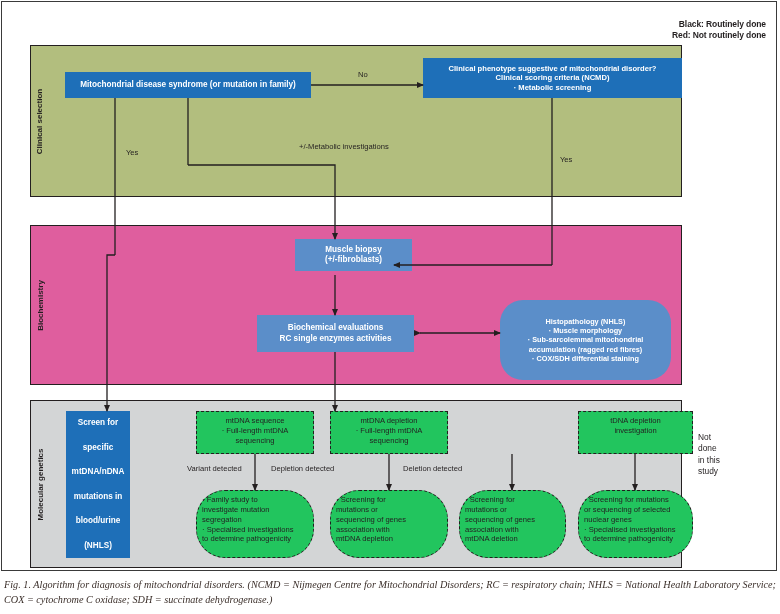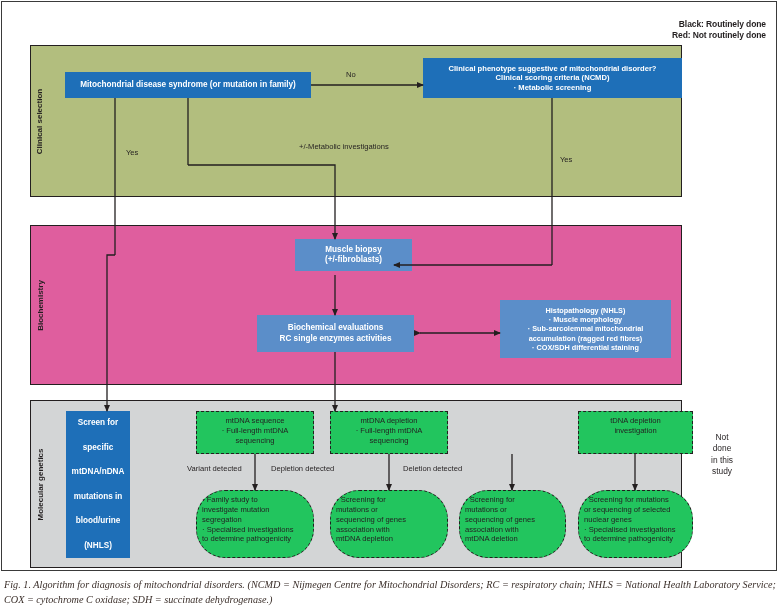--- a/index.html
+++ b/index.html
@@ -96,21 +96,21 @@
   }
   .box-dark  { background: #1e6fb8; }
   .box-mid   { background: #5b8ec9; }
 
   .box .ln { display: block; white-space: nowrap; }
 
   #box-mds     { left: 65px;  top: 72px;  width: 246px; height: 26px; }
   #box-ncmd    { left: 423px; top: 58px;  width: 259px; height: 40px; font-size: 7.6px;}
   #box-biopsy  { left: 295px; top: 239px; width: 117px; height: 32px; }
   #box-bioeval { left: 257px; top: 315px; width: 157px; height: 37px; }
-  #box-histo   { left: 500px; top: 300px; width: 171px; height: 58px; font-size: 7.3px; }
+  #box-histo   { left: 500px; top: 300px; width: 171px; height: 80px; font-size: 7.3px; border-radius: 23px; }
   #box-screen  { left: 66px;  top: 411px; width: 64px;  height: 147px;
                  justify-content: space-around; font-size: 8.2px; }
 
   
   .dbox {
     position: absolute;
     box-sizing: border-box;
     background: #22c55e;
     border: 1.4px dashed #231f20;
     font-size: 7.6px;
@@ -132,32 +132,32 @@
   #d-del2   { left: 459px; top: 490px; width: 107px; height: 68px; }
   #d-tdna2  { left: 578px; top: 490px; width: 115px; height: 68px; }
 
   
   .conn-label {
     position: absolute;
     font-size: 7.6px;
     color: #231f20;
     white-space: nowrap;
   }
-  #lbl-no        { left: 346px; top: 70px; }
+  #lbl-no        { left: 358px; top: 70px; }
   #lbl-yes-left  { left: 126px; top: 148px; }
   #lbl-yes-right { left: 560px; top: 155px; }
   #lbl-metab     { left: 299px; top: 142px; }
   #lbl-variant   { left: 187px; top: 464px; }
   #lbl-depletion { left: 271px; top: 464px; }
   #lbl-deletion  { left: 403px; top: 464px; }
   #lbl-notdone   {
     left: 698px; top: 432px; font-size: 8.4px; line-height: 1.35;
     white-space: normal; width: 48px;
   }
-  #lbl-notdone .ln { display: block; text-align: center; }
+  #lbl-notdone .ln { display: block; }
 
   
   #wires {
     position: absolute;
     left: 0; top: 0;
     width: 780px; height: 614px;
     pointer-events: none;
   }
 
   

